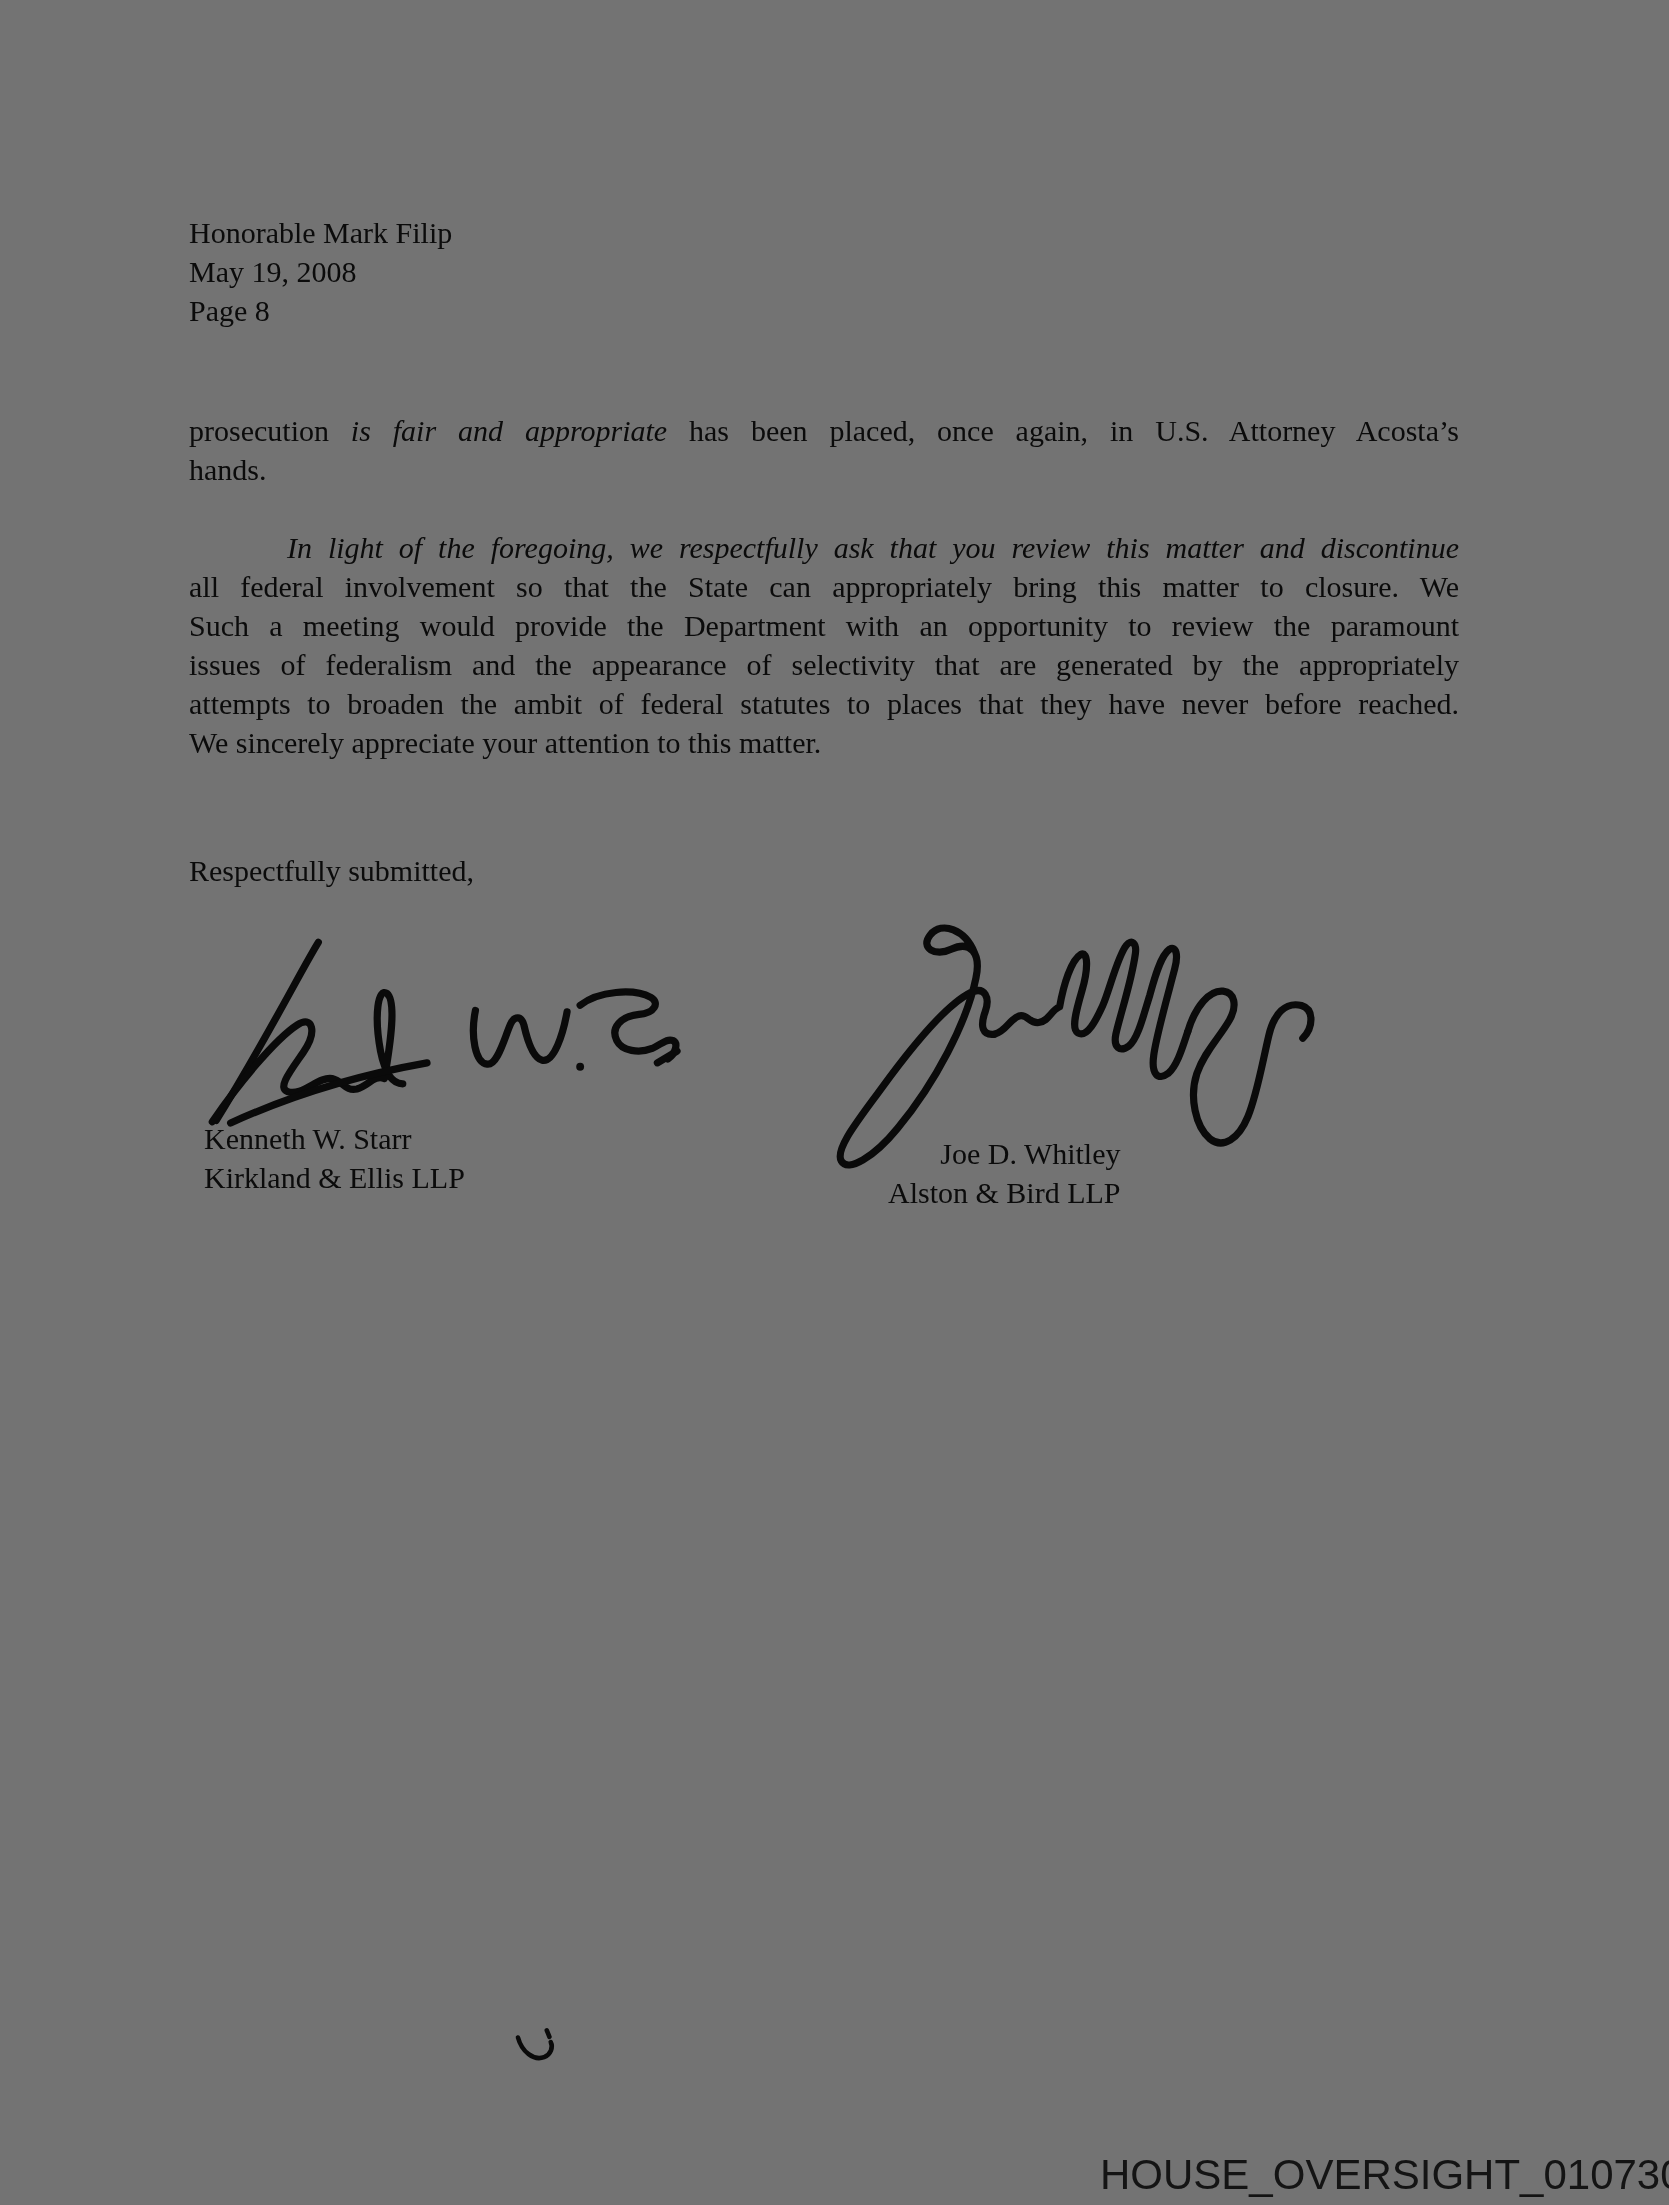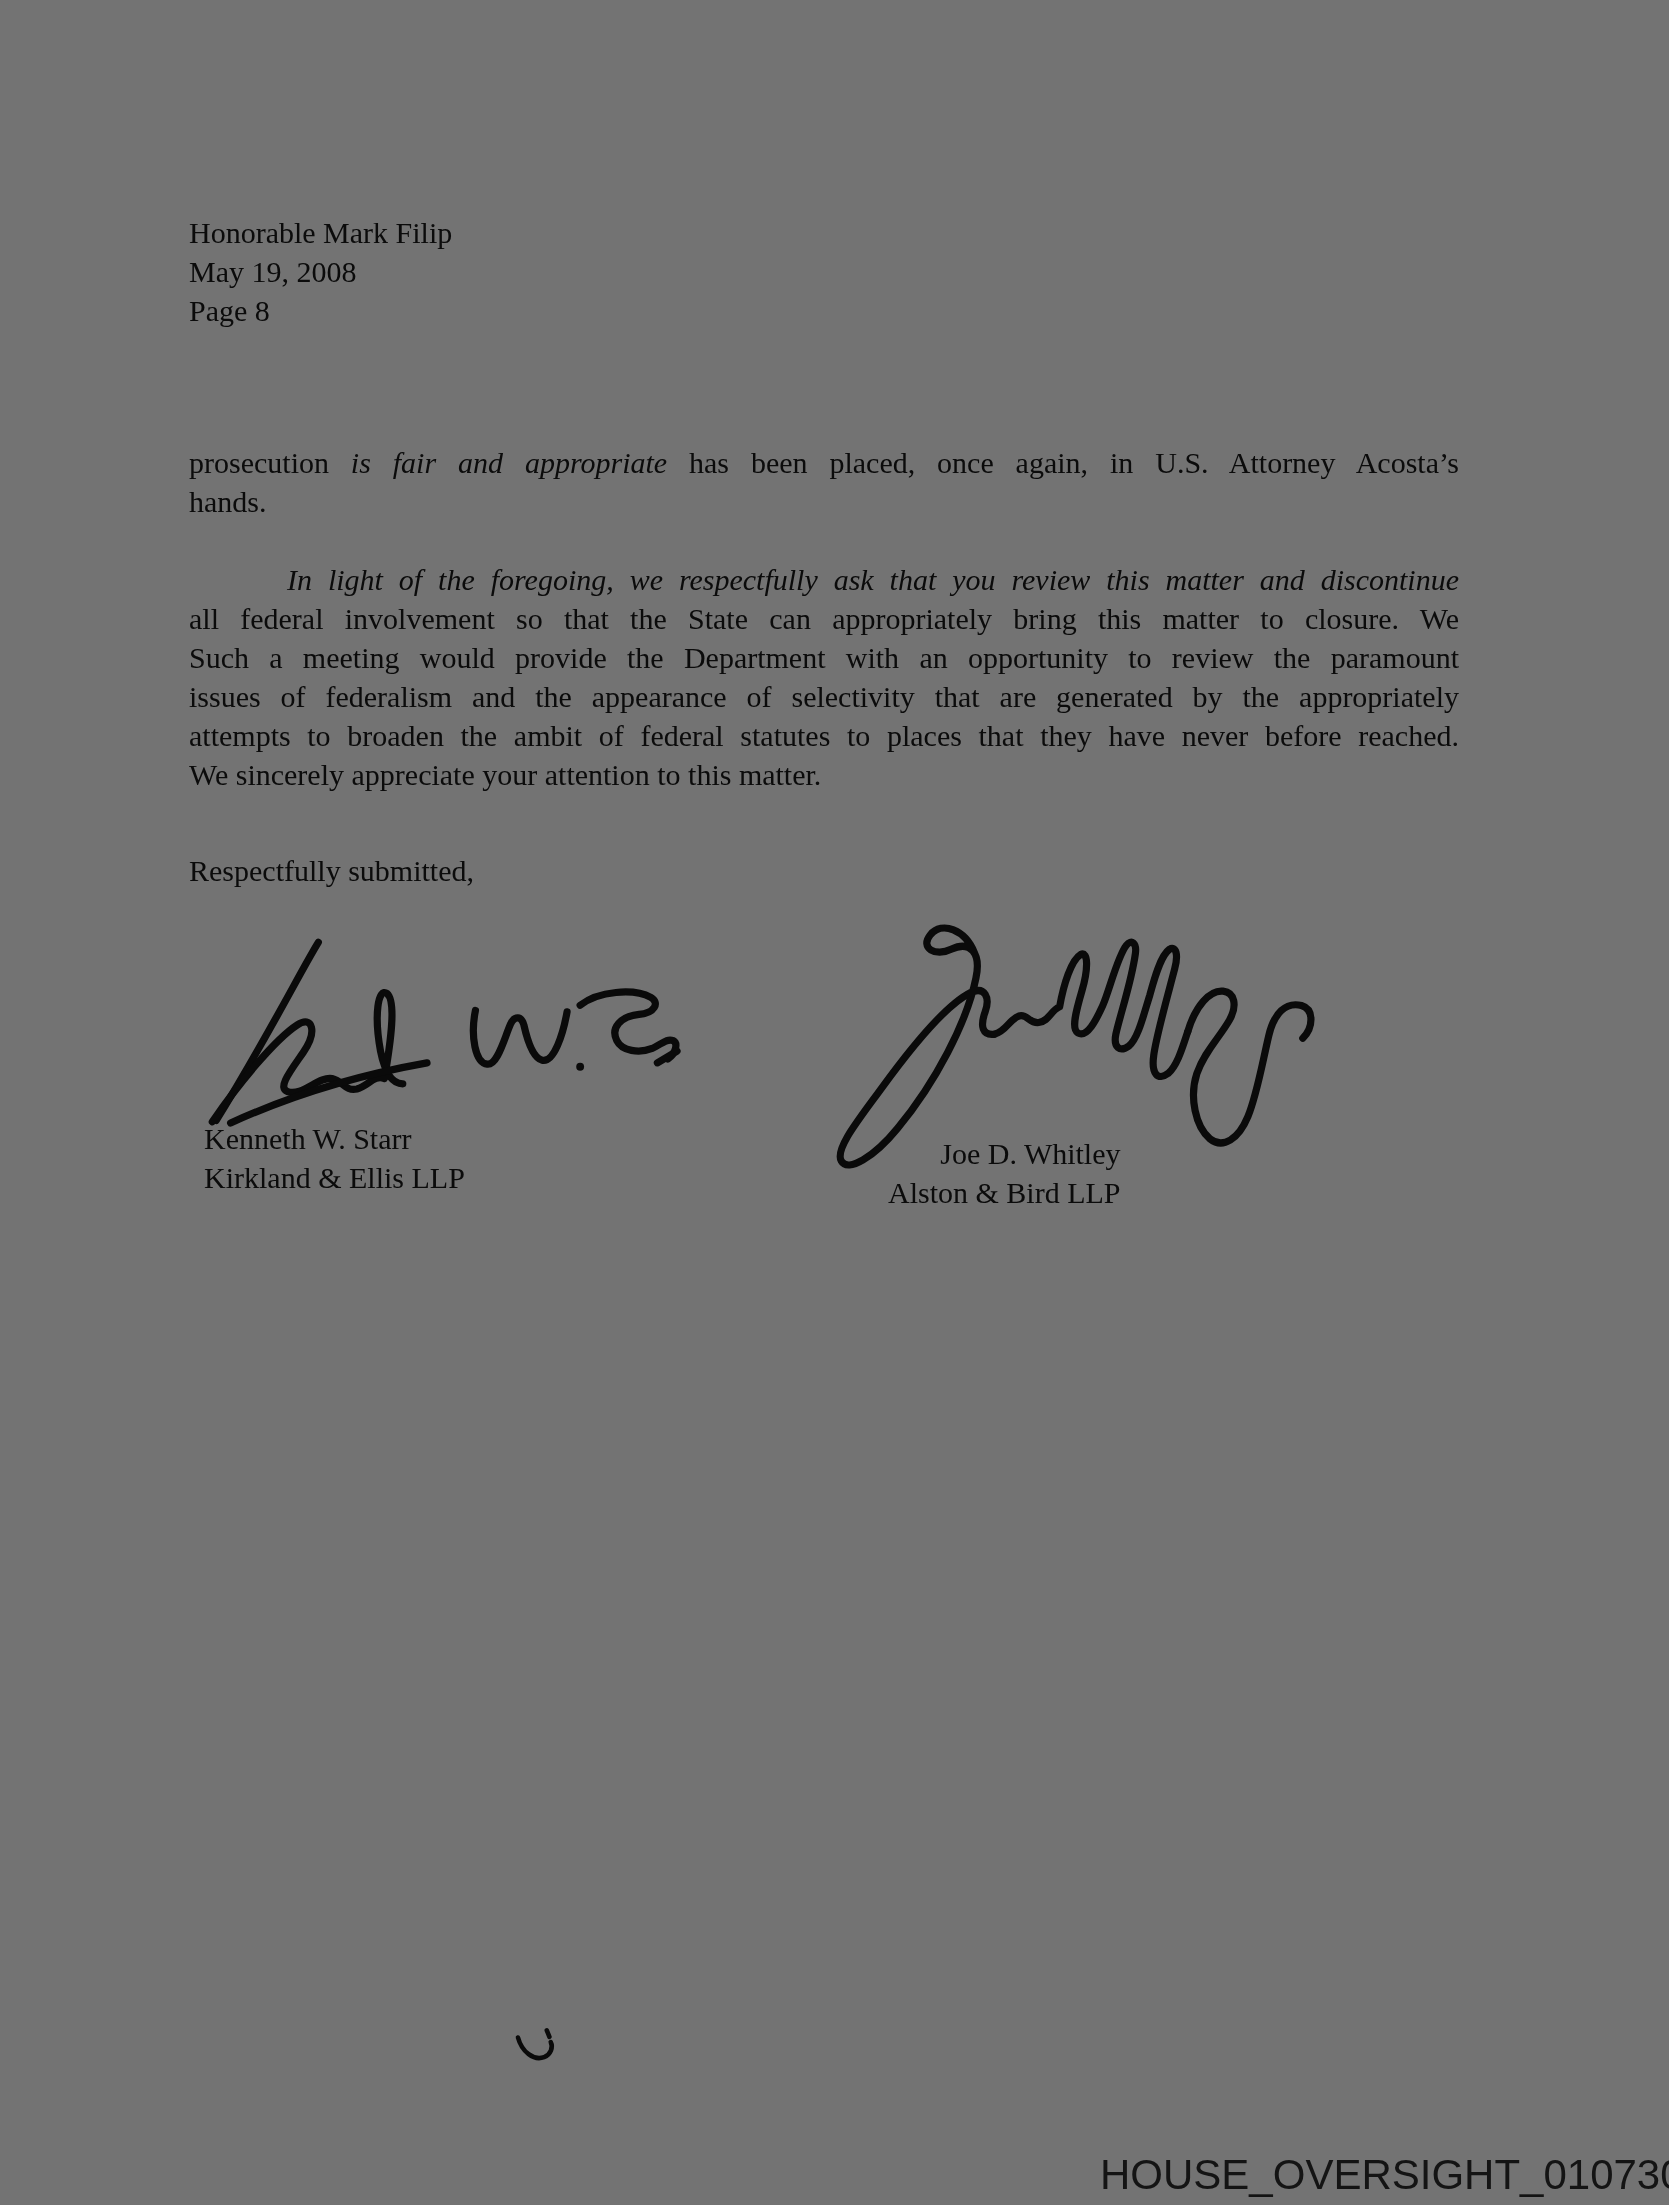--- a/index.html
+++ b/index.html
@@ -8,21 +8,21 @@
     position: relative;
     width: 1669px;
     height: 2205px;
     background: #737373;
     font-family: "Liberation Serif", serif;
     color: #0b0b0b;
     overflow: hidden;
   }
   .block { position: absolute; }
   .txt { font-size: 30px; line-height: 39px; white-space: normal; }
-  .para { width: 1270px; margin-top: 32px; }
+  .para { width: 1270px; }
   .jline { text-align: justify; text-align-last: justify; }
   .lastline { text-align: left; text-align-last: left; }
   .ind { padding-left: 98px; font-style: italic; }
   .it { font-style: italic; }
   .header-block { left: 189px; top: 213px; }
   .para1-block { left: 189px; top: 411px; }
   .para2-block { left: 189px; top: 528px; }
   .closing-block { left: 189px; top: 851px; }
   .starr-sig { left: 190px; top: 928px; }
   .whitley-sig { left: 812px; top: 914px; }

